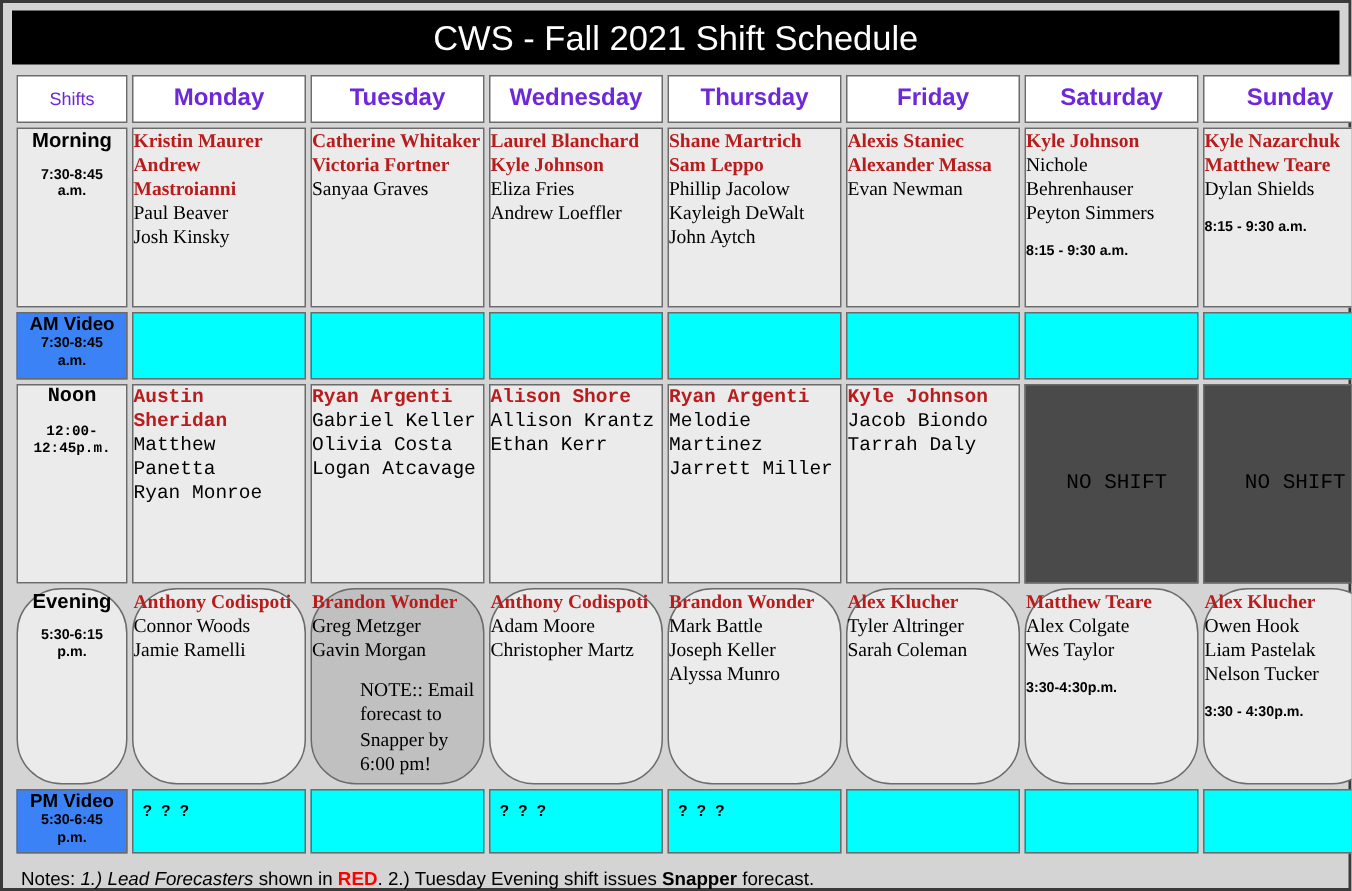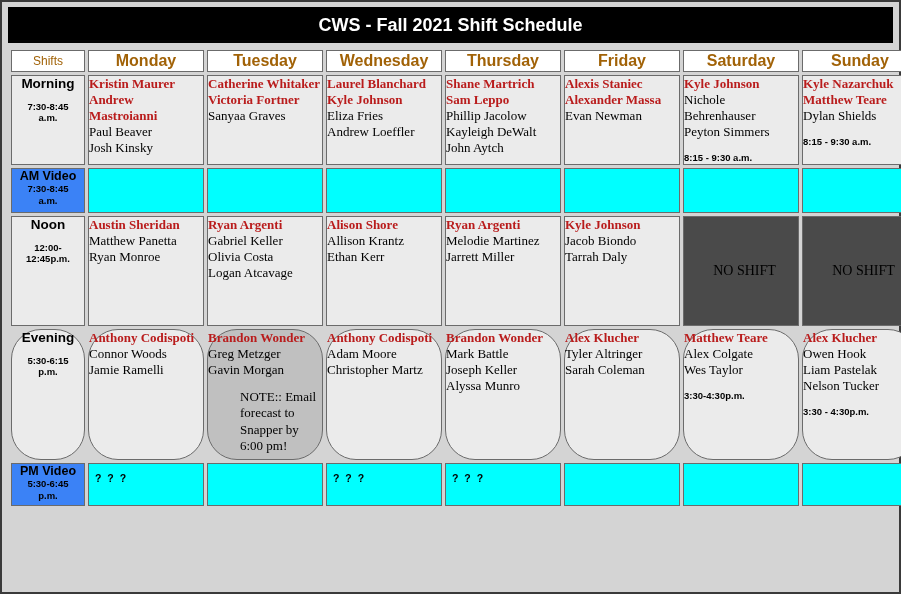--- a/index.html
+++ b/index.html
@@ -22,22 +22,22 @@
     background: #d4d4d4;
     padding: 5px 6px 0 6px;
   }
   
   #title-bar {
     background: #000000;
     color: #ffffff;
     height: 36px;
     line-height: 36px;
     text-align: center;
-    font-size: 18px;
-    font-weight: bold;
+    font-size: 23px;
+    font-weight: normal;
     font-family: "Liberation Sans", sans-serif;
     letter-spacing: 0px;
     margin-bottom: 4px;
   }
   
   table.sched {
     border-collapse: separate;
     border-spacing: 3px 3px;
     width: 889px;
     table-layout: fixed;
@@ -49,28 +49,28 @@
     padding: 0;
     background: #ebebeb;
     box-sizing: border-box;
   }
   
   col.c-shifts { width: 74px; }
   col.c-day    { width: 116px; }
 
   
   tr.head th {
-    height: 22px;
+    height: 32px;
     background: #ffffff;
     text-align: center;
     vertical-align: middle;
     font-family: "Liberation Sans", sans-serif;
     font-weight: bold;
     font-size: 16px;
-    color: #a16207;
+    color: #6d28d9;
     padding: 0;
   }
   tr.head th.shifts-head {
     font-size: 12px;
     font-weight: normal;
   }
   
   td.label {
     background: #c0c0c0;
     text-align: center;
@@ -142,23 +142,23 @@
   }
   td.cell .qmarks {
     display: block;
     font-family: "Liberation Sans", sans-serif;
     font-size: 10.5px;
     font-weight: bold;
     letter-spacing: 1.5px;
     color: #000000;
   }
   
-  tr.r-morning td { height: 90px; }
+  tr.r-morning td { height: 120px; }
   tr.r-amvideo td { height: 45px; }
-  tr.r-noon    td { height: 110px; }
+  tr.r-noon    td { height: 133px; font-family: Liberation Mono, monospace; }
   tr.r-evening td { height: 131px; border-radius: 30px; }
   tr.r-pmvideo td { height: 43px; }
 
   
   #footer {
     margin: 7px 0 0 6px;
     font-family: "Liberation Sans", sans-serif;
     font-size: 12.5px;
     color: #000000;
     line-height: 1.2;
@@ -353,14 +353,17 @@
           <td class="cell video">
             <span class="qmarks">? ? ?</span>
           </td>
           <td class="cell video"></td>
           <td class="cell video"></td>
           <td class="cell video"></td>
         </tr>
       </tbody>
   </table>
 
+  <div id="footer">
+    <span>Notes: </span><span class="ital">1.) Lead Forecasters</span><span> shown in </span><span class="red">RED</span><span>. 2.) Tuesday Evening shift issues </span><span class="bold">Snapper</span><span> forecast.</span>
+  </div>
 
 </div>
 
 </body></html>

